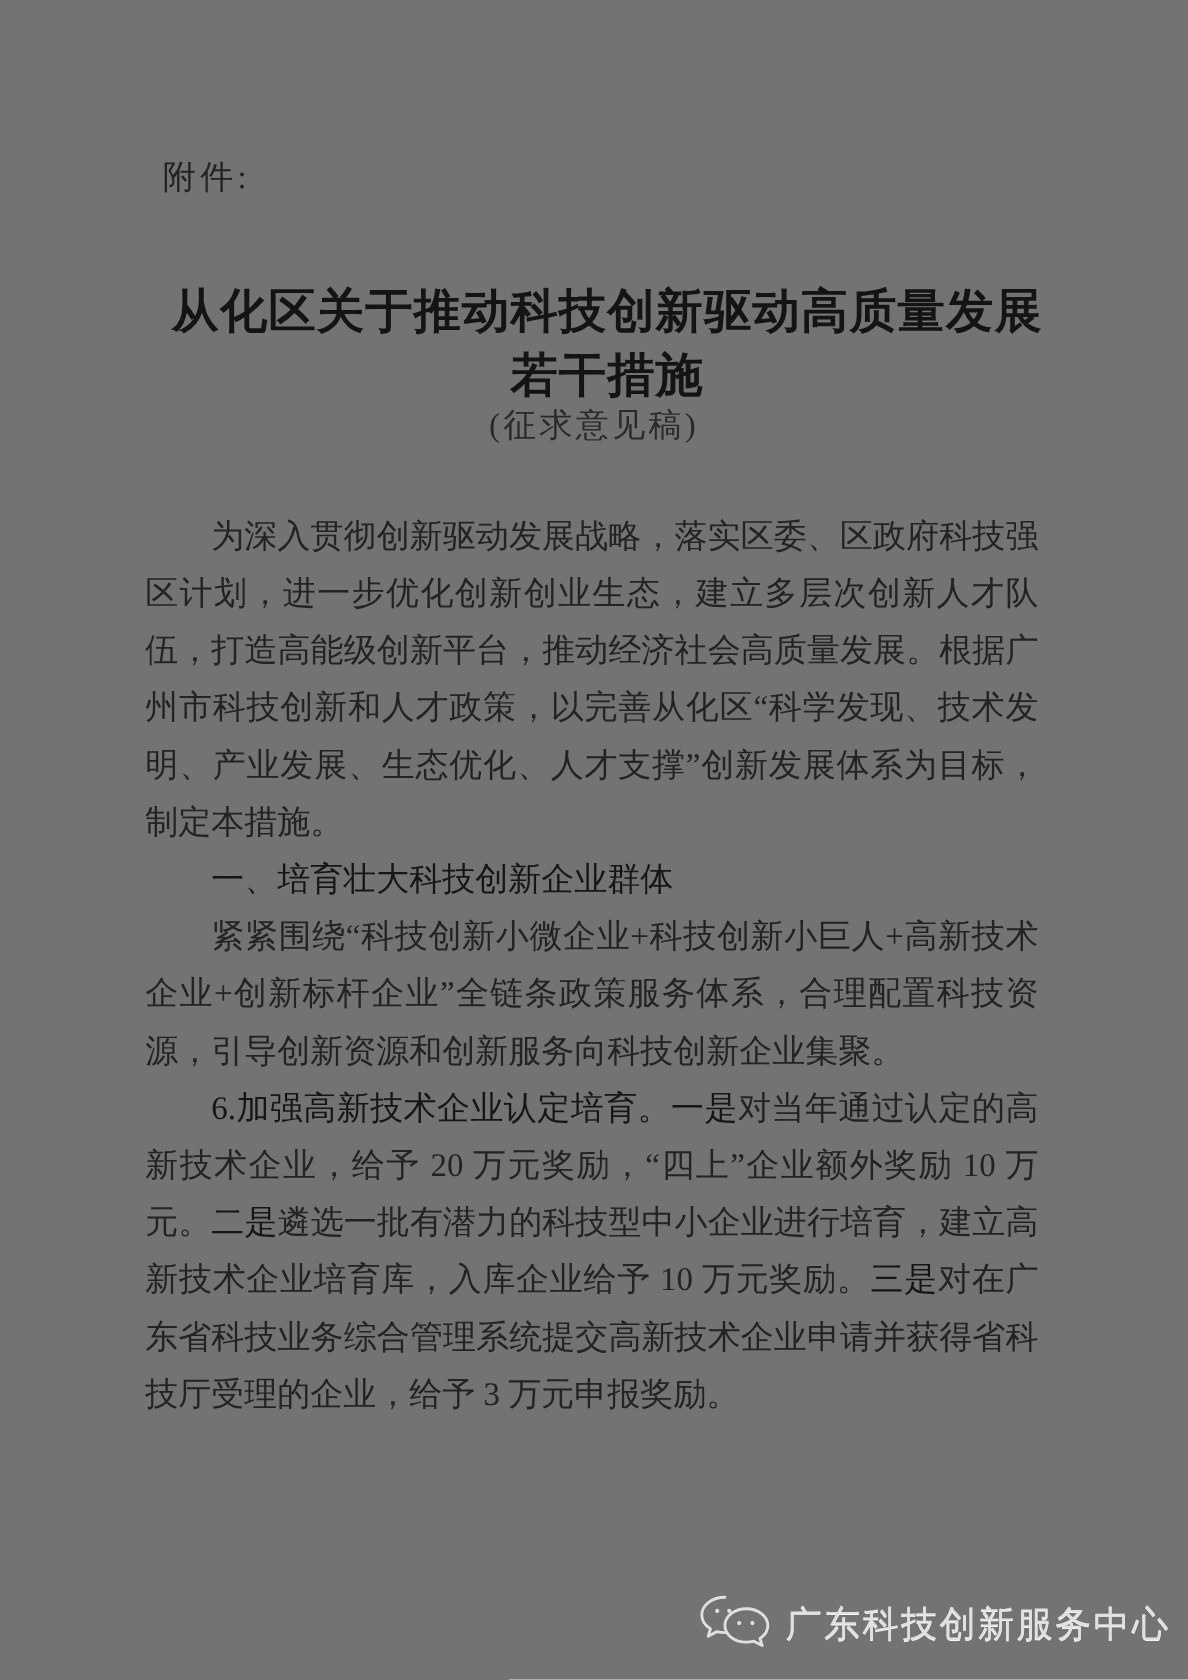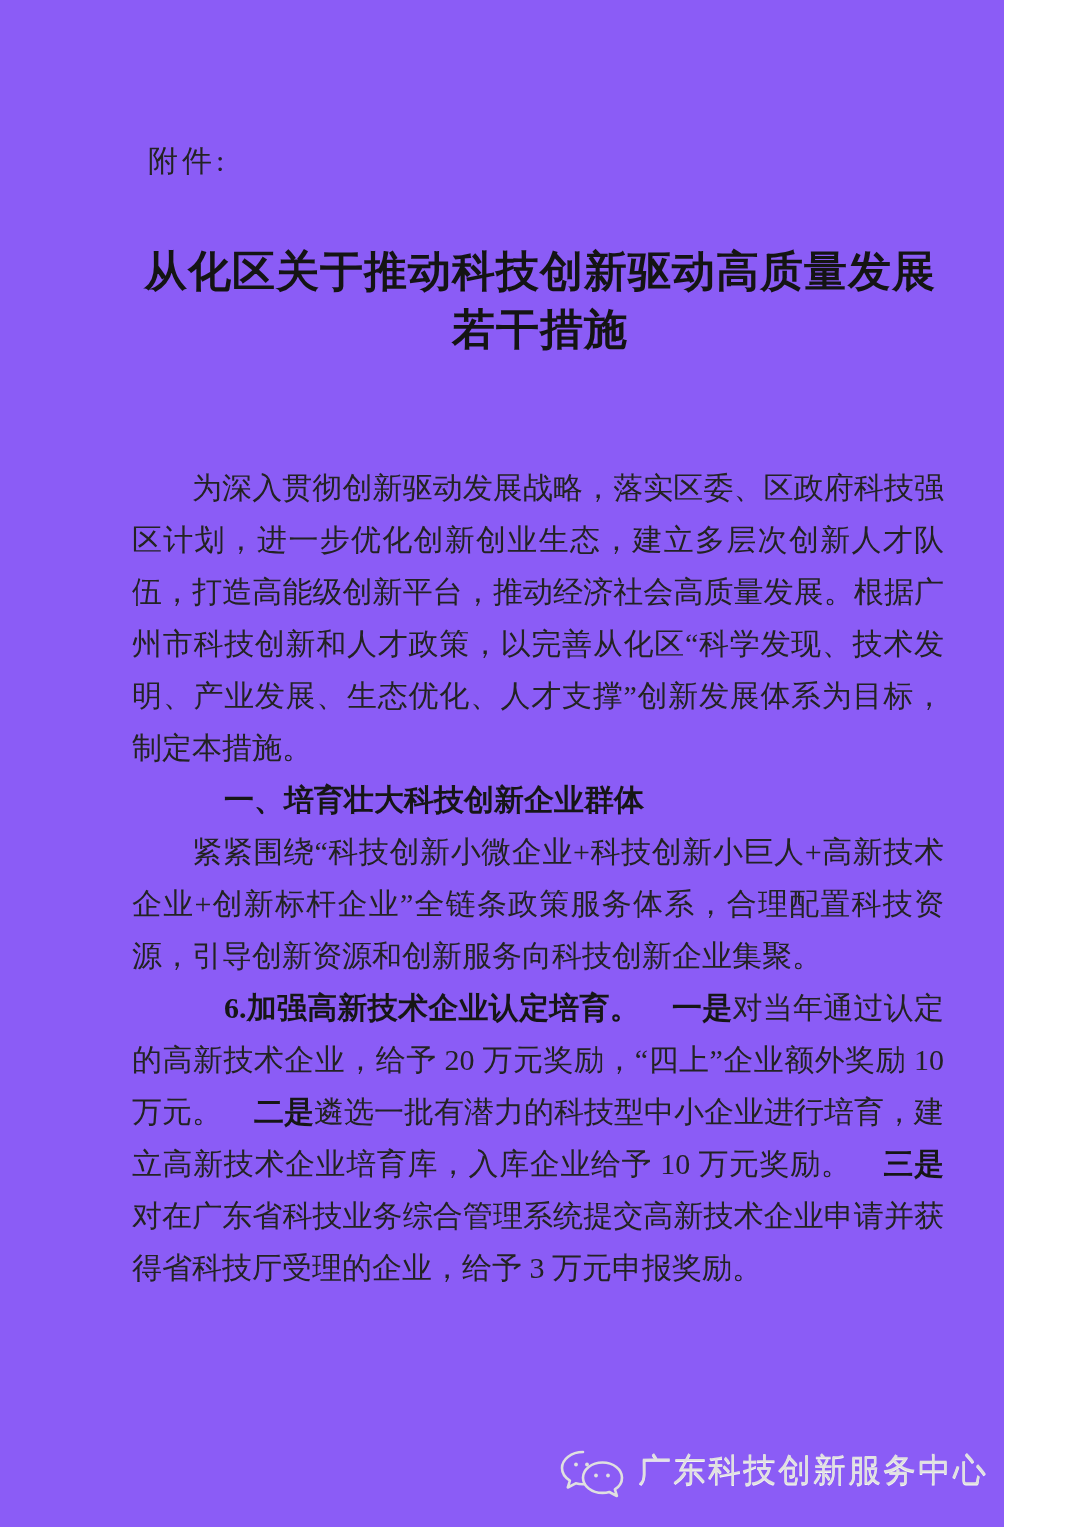--- a/index.html
+++ b/index.html
@@ -2,40 +2,40 @@
 <html><head>
 <meta charset="utf-8">
 <style>
   html, body {
     margin: 0;
     padding: 0;
     background: #ffffff;
   }
   .page {
     position: relative;
-    width: 1004px;
+    width: 1080px;
     height: 1527px;
-    background: #8b5cf6;
+    background: #737373;
     overflow: hidden;
     font-family: "Liberation Serif", serif;
     color: #232323;
   }
   .attachment {
     position: absolute;
     top: 141px;
     left: 148px;
     font-size: 30px;
     letter-spacing: 4px;
   }
   .title {
     position: absolute;
     top: 243px;
     left: 90px;
     width: 900px;
-    margin: 0;
+    margin: 12px;
     text-align: center;
     font-size: 43px;
     font-weight: bold;
     line-height: 58px;
     letter-spacing: 1px;
     color: #141414;
   }
   .subtitle {
     position: absolute;
     top: 366px;
@@ -58,29 +58,29 @@
   .para {
     margin: 0;
     text-indent: 2em;
   }
   .heading {
     font-family: "Liberation Sans", sans-serif;
     font-weight: bold;
     color: #161616;
   }
   .bold {
-    font-weight: bold;
+    font-weight: normal;
     color: #161616;
-    margin-left: 32px;
   }
   .watermark {
     position: absolute;
     top: 1448px;
     right: 16px;
     display: flex;
+    align-items: center;
     gap: 12px;
     font-family: Liberation Serif, serif;
     font-size: 33px;
     letter-spacing: 2px;
     color: #e0e0e0;
     text-shadow: 0 1px 0 #f6f6f6;
     user-select: none;
   }
   .watermark svg {
     display: block;
@@ -88,20 +88,21 @@
 </style>
 </head>
 <body>
 
 <div class="page">
 
   <div class="attachment">附件:</div>
 
   <h1 class="title"><span>从化区关于推动科技创新驱动高质量发展</span><br><span>若干措施</span></h1>
 
+  <div class="subtitle">(征求意见稿)</div>
 
   <div class="doc-body">
       <div class="para"><span>为深入贯彻创新驱动发展战略，落实区委、区政府科技强区计划，进一步优化创新创业生态，建立多层次创新人才队伍，打造高能级创新平台，推动经济社会高质量发展。根据广州市科技创新和人才政策，以完善从化区“科学发现、技术发明、产业发展、生态优化、人才支撑”创新发展体系为目标，制定本措施。</span></div>
       <div class="para heading"><span class="bold">一、培育壮大科技创新企业群体</span></div>
       <div class="para"><span>紧紧围绕“科技创新小微企业+科技创新小巨人+高新技术企业+创新标杆企业”全链条政策服务体系，合理配置科技资源，引导创新资源和创新服务向科技创新企业集聚。</span></div>
       <div class="para"><span class="bold">6.加强高新技术企业认定培育。</span><span class="bold">一是</span><span>对当年通过认定的高新技术企业，给予 20 万元奖励，“四上”企业额外奖励 10 万元。</span><span class="bold">二是</span><span>遴选一批有潜力的科技型中小企业进行培育，建立高新技术企业培育库，入库企业给予 10 万元奖励。</span><span class="bold">三是</span><span>对在广东省科技业务综合管理系统提交高新技术企业申请并获得省科技厅受理的企业，给予 3 万元申报奖励。</span></div>
     </div>
 
   <div class="watermark">
     <span>

